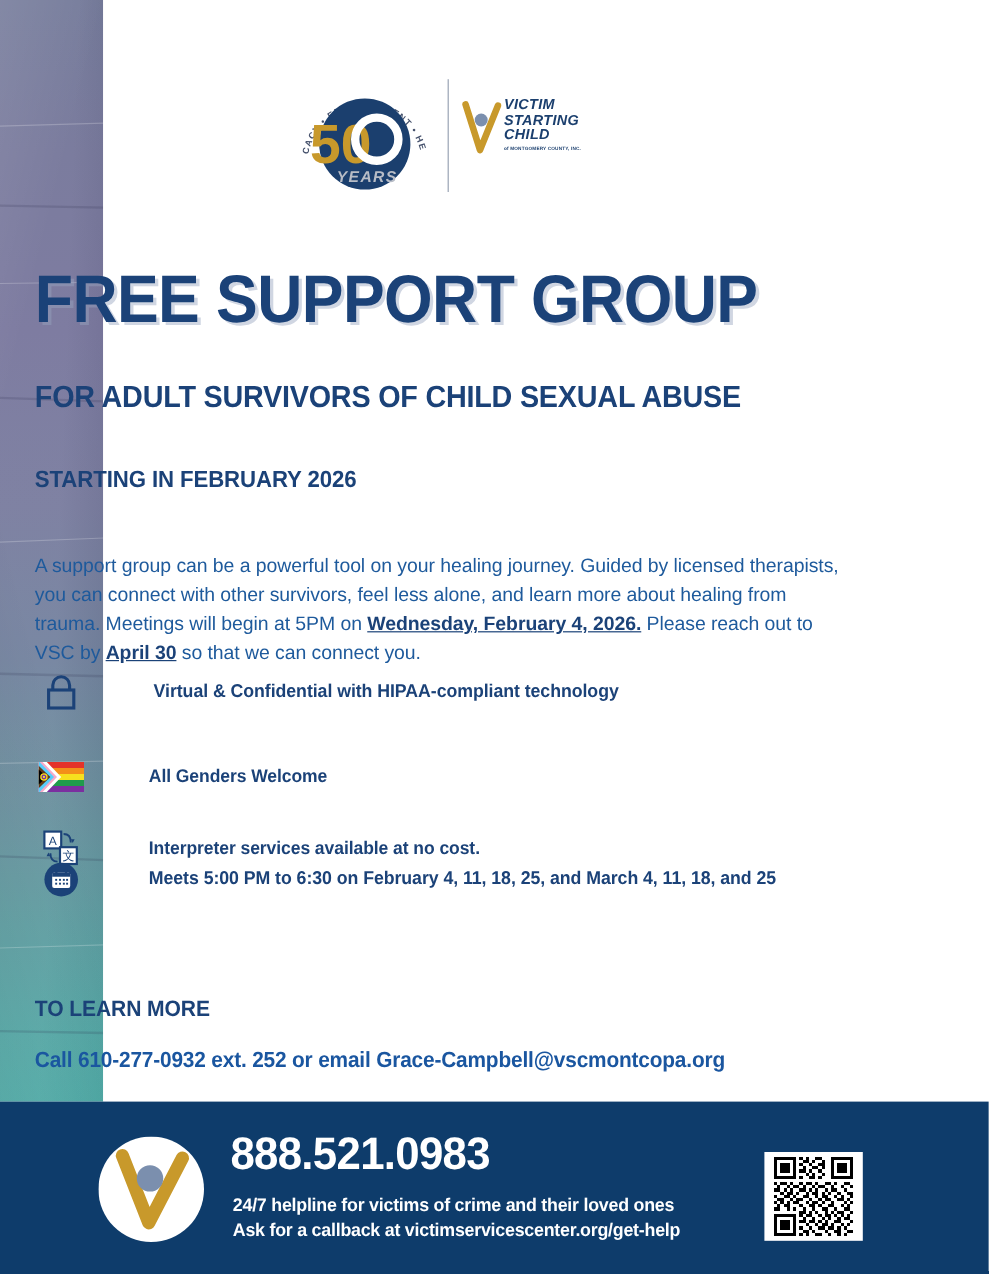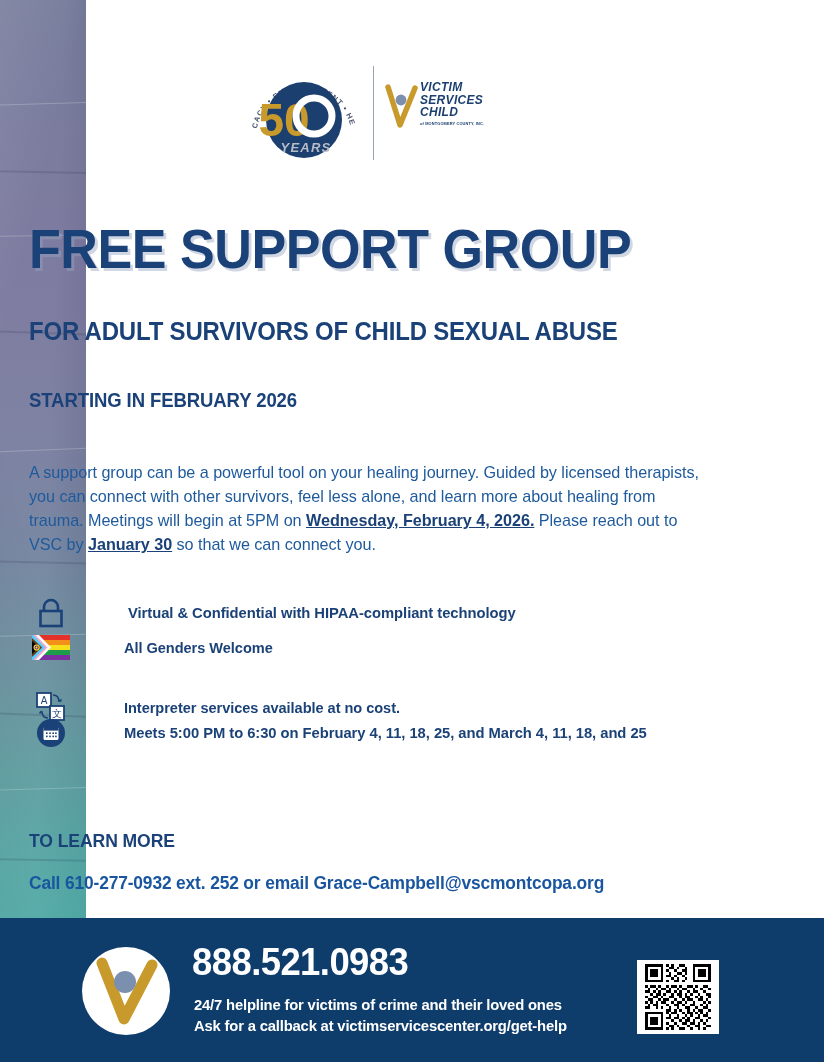--- a/index.html
+++ b/index.html
@@ -188,21 +188,21 @@
     left: 95px;
     top: 50%;
     transform: translateY(-50%) scaleX(0.96);
     transform-origin: left center;
     font-size: 15.2px;
     font-weight: bold;
     color: #1b4278;
     letter-spacing: -0.05px;
     white-space: nowrap;
   }
-  #row-lock        { top: 592px; }
+  #row-lock        { top: 556px; }
   #row-lock .feature-label { left: 99px; font-size: 15.4px; }
   #row-pride       { top: 626px; text-align: center; }
   #row-interpreter { top: 686px; }
   #row-calendar    { top: 712px; }
   #row-calendar .feature-label { font-size: 15.4px; }
 
   
   .pride-flag {
     position: relative;
     width: 38px;
@@ -334,32 +334,32 @@
 
   <div id="logo-divider"></div>
 
   <div id="vsc-wordmark">
     <svg class="vmark" viewBox="0 0 34 46">
       <path d="M4 3 L16 41 L31 4" fill="none" stroke="#c8992b" stroke-width="5.5" stroke-linecap="round" stroke-linejoin="round"></path>
       <circle cx="17" cy="16" r="5.4" fill="#7b8fae"></circle>
     </svg>
     <div class="wm-lines">
       <div>VICTIM</div>
-      <div>SERVICES</div>
+      <div>STARTING</div>
       <div>CHILD</div>
     </div>
     <div class="wm-sub">of MONTGOMERY COUNTY, INC.</div>
   </div>
 </div>
 
 <div id="headline">FREE SUPPORT GROUP</div>
 <div id="subhead">FOR ADULT SURVIVORS OF CHILD SEXUAL ABUSE</div>
 <div id="starting-line">STARTING IN FEBRUARY 2026</div>
 
-<p id="body-copy"><span>A support group can be a powerful tool on your healing journey. Guided by licensed therapists, you can connect with other survivors, feel less alone, and learn more about healing from trauma. Meetings will begin at 5PM on </span><b>Wednesday, February 4, 2026.</b><span> Please reach out to VSC by </span><b>January 30</b><span> so that we can connect you.</span></p>
+<p id="body-copy"><span>A support group can be a powerful tool on your healing journey. Guided by licensed therapists, you can connect with other survivors, feel less alone, and learn more about healing from trauma. Meetings will begin at 5PM on </span><b>Wednesday, February 4, 2026.</b><span> Please reach out to VSC by </span><b>April 30</b><span> so that we can connect you.</span></p>
 
 <div class="feature-row" id="row-lock">
   <div class="feature-icon">
     <svg width="28" height="32" viewBox="0 0 28 32">
       <path d="M7 14 V10 A7 7 0 0 1 21 10 V14" fill="none" stroke="#1b4278" stroke-width="2.6"></path>
       <rect x="3.5" y="14" width="21" height="15" fill="none" stroke="#1b4278" stroke-width="2.6"></rect>
     </svg>
   </div>
   <div class="feature-label">Virtual &amp; Confidential with HIPAA-compliant technology</div>
 </div>

